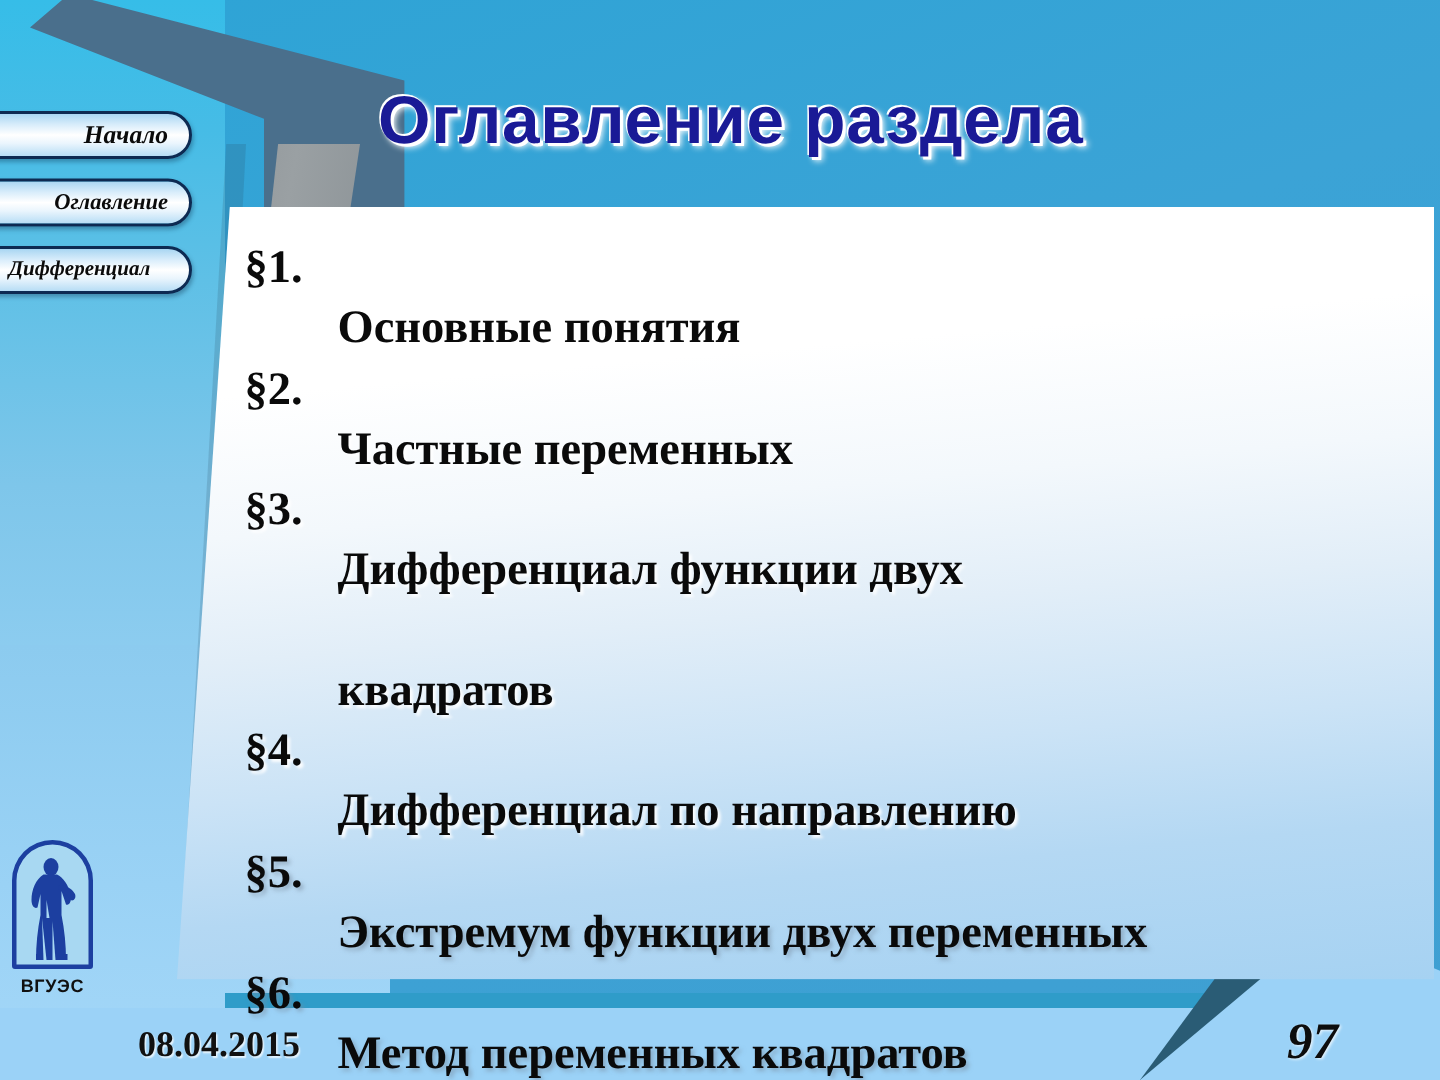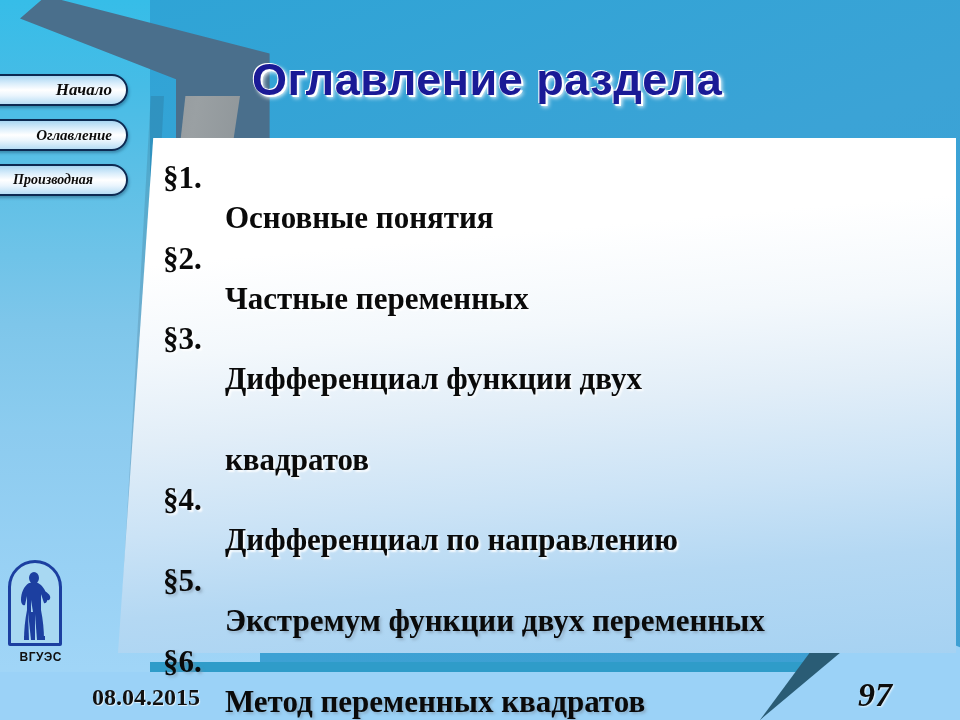--- a/index.html
+++ b/index.html
@@ -206,21 +206,21 @@
     top: 7px;
     transform: translateX(-50%);
   }
   .logo-text {
     margin-top: 4px;
     font-family: "Liberation Sans", "DejaVu Sans", sans-serif;
     font-size: 12px;
     font-weight: bold;
     color: #101010;
     letter-spacing: 0.5px;
-    text-align: right;
+    text-align: center;
     width: 54px;
   }
 
   
   .footer-date {
     position: absolute;
     left: 92px; top: 684px;
     font-size: 24px;
     font-weight: bold;
     color: #111111;
@@ -295,21 +295,21 @@
 
   </div>
 
   <div class="nav-btn" id="btn-nachalo">
     <span>Начало</span>
   </div>
   <div class="nav-btn" id="btn-oglavlenie">
     <span>Оглавление</span>
   </div>
   <div class="nav-btn" id="btn-sostavitel">
-    <span>Производная</span>
+    <span>Дифференциал</span>
   </div>
 
   <div class="logo">
     <div class="logo-emblem">
       <svg class="logo-figure" width="40" height="72" viewBox="0 0 40 72">
         <g fill="#1c3fa0">
           <ellipse cx="19" cy="8" rx="5" ry="6"></ellipse>
           <path d="M14 13 C9 16, 6 23, 6 30 C6 34, 8 36, 10 35 L12 26 L12 40 C10 50, 9 60, 9 70 L29 70 C29 60, 28 50, 26 40 L26 24 L29 33 C31 34, 33 31, 32 27 C31 20, 27 15, 23 13 Z"></path>
           <path d="M24 20 C28 20, 33 22, 35 26 C36 29, 34 31, 32 30 C30 27, 27 24, 24 23 Z"></path>
           <rect x="9" y="66" width="21" height="4"></rect>

